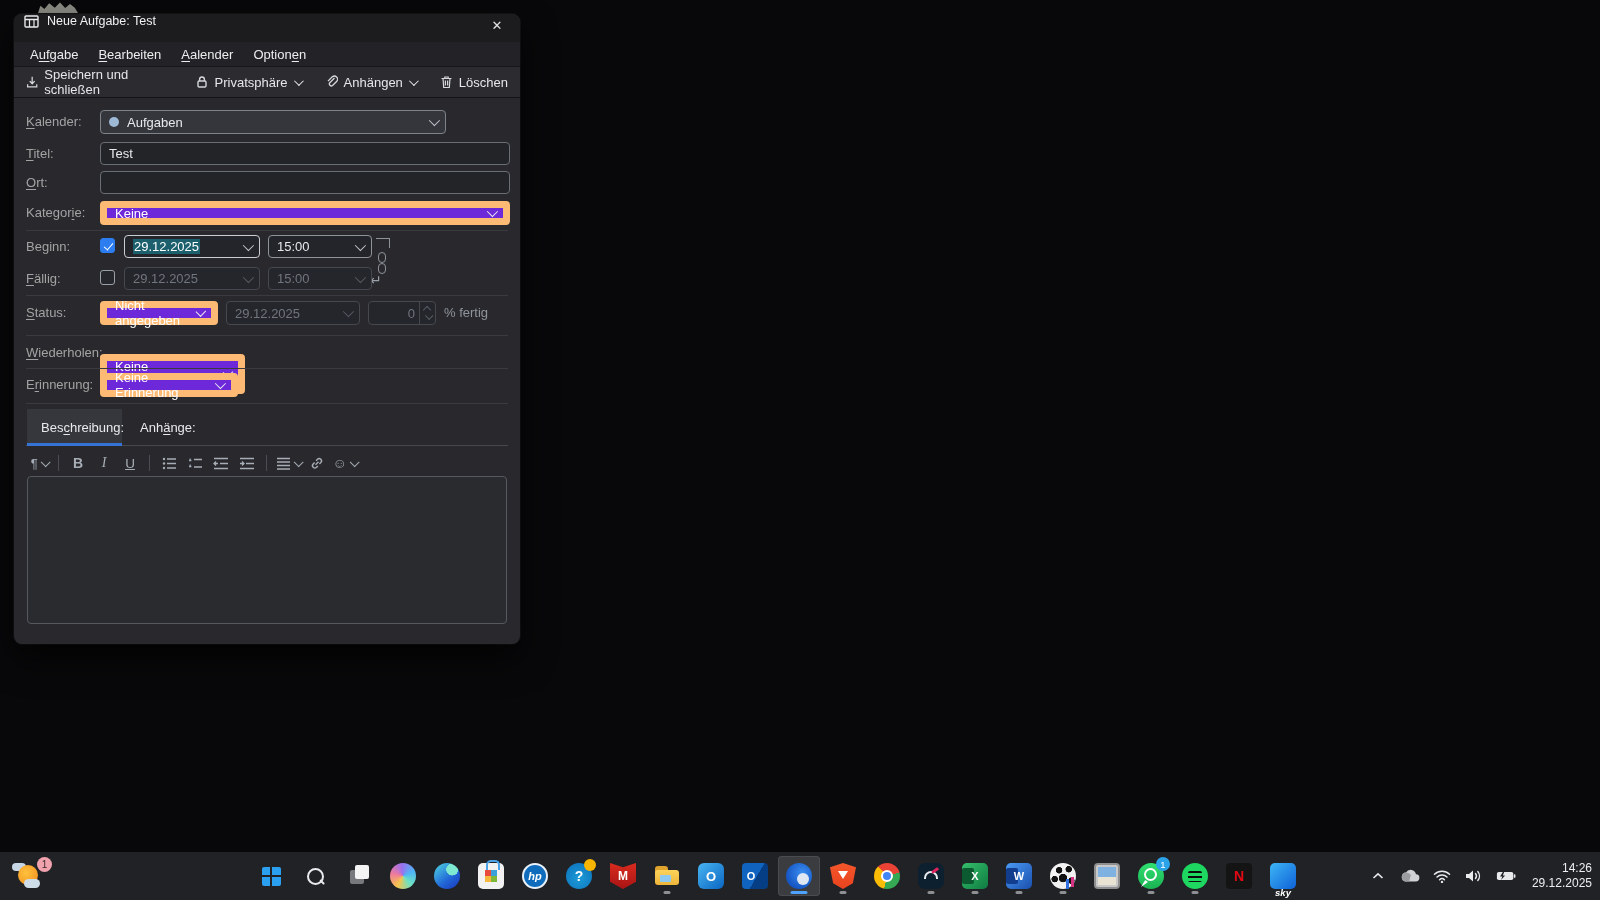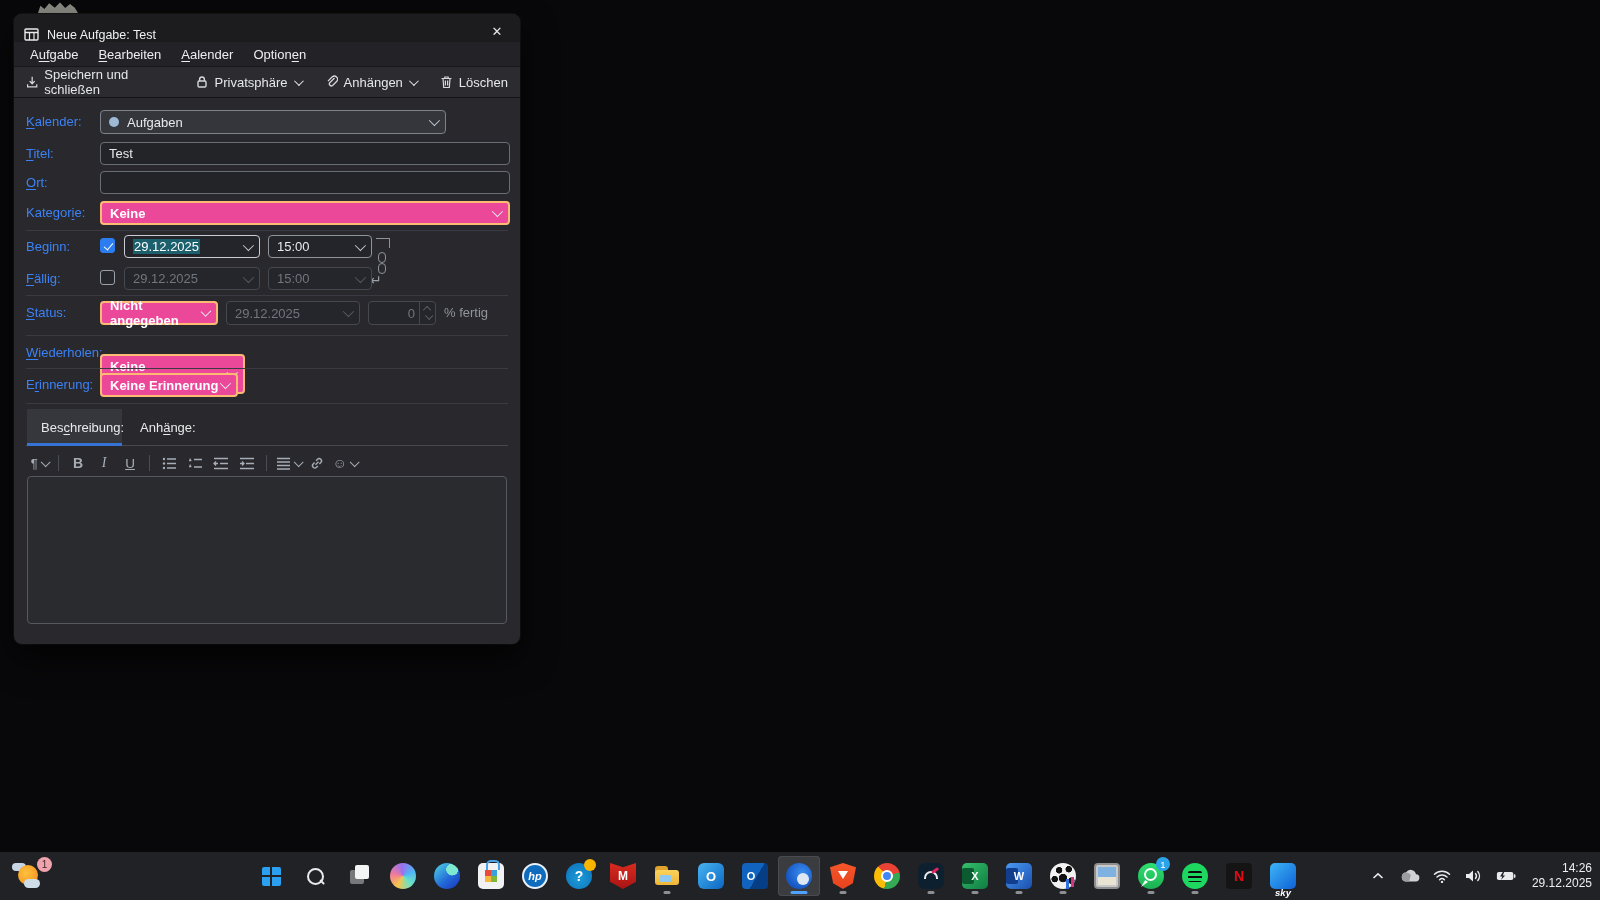--- a/index.html
+++ b/index.html
@@ -8,41 +8,41 @@
 
   
   .blob{position:absolute;left:38px;top:0;width:40px;height:13px;background:#8f8f88;
     clip-path:polygon(0 100%,6% 45%,16% 70%,28% 25%,42% 60%,55% 20%,68% 62%,80% 30%,92% 60%,100% 100%);}
 
   
   .win{position:absolute;left:14px;top:14px;width:506px;height:630px;background:#29292d;
     border-radius:8px;box-shadow:0 14px 34px rgba(0,0,0,.7),0 0 0 1px #151517;overflow:hidden;
     color:#e8e9eb;font-size:13px;}
   .titlebar{position:absolute;left:0;top:0;width:100%;height:28px;background:#1c1c1f;
-    display:flex;align-items:flex-end;padding:0 10px;box-sizing:border-box;}
+    display:flex;align-items:flex-start;padding:0 10px;box-sizing:border-box;}
   .titlebar .ttl{margin-left:8px;font-size:12.5px;color:#f0f1f2;}
   .closebtn{margin-left:auto;width:26px;height:22px;display:flex;align-items:center;justify-content:center;
     color:#dfe1e3;font-size:13px;cursor:default;}
   .menubar{position:absolute;left:0;top:28px;width:100%;height:25px;background:#232327;
     display:flex;align-items:center;padding:0 8px;box-sizing:border-box;gap:4px;border-bottom:1px solid #17171a;}
   .menuitem{padding:2px 8px;border-radius:3px;color:#ecedee;}
   .ukey{text-decoration:underline;text-underline-offset:2px;}
   .toolbar{position:absolute;left:0;top:53px;width:100%;height:31px;background:#2b2b30;
     display:flex;align-items:center;padding:0 12px;box-sizing:border-box;gap:24px;border-bottom:1px solid #131315;}
   .tbtn{display:flex;align-items:center;gap:6px;color:#e6e7e9;}
   .chv{width:7px;height:7px;border-right:1.5px solid currentColor;border-bottom:1.5px solid currentColor;
     transform:rotate(45deg) translateY(-2px);display:inline-block;}
   .chv.sm{width:6px;height:6px;}
 
   
-  .flabel{position:absolute;left:12px;color:#3b82f6;}
+  .flabel{position:absolute;left:12px;color:#a3a3a3;}
   .field{position:absolute;box-sizing:border-box;border-radius:4px;display:flex;align-items:center;
     padding:0 8px;height:23px;}
   .dd-dark{background:#34363c;border:1px solid #7d828b;}
-  .dd-gray{background:#ec4899;border:2px solid #fdba74;color:#ffffff;font-weight:bold;}
+  .dd-gray{background:#6d28d9;border:7px solid #fdba74;color:#ffffff;}
   .inp{background:#232428;border:1px solid #696d74;}
   .inp-date{background:#23252b;border:1px solid #8f949b;}
   .focusfield{border-color:#c9cdd3;}
   .dis{background:#25262b !important;border:1px solid #45484f !important;color:#70757e !important;}
   .dis .chv{color:#565b63;}
   .fchv{margin-left:auto;color:#c3c7cd;}
   .caldot{width:10px;height:10px;border-radius:50%;background:#9db9d6;margin-right:8px;flex:0 0 auto;}
   .sel{background:#1c5f6d;color:#fff;padding:0 1px;}
   .hr{position:absolute;left:12px;width:482px;height:1px;background:#3a3a40;}
   .cb{position:absolute;width:15px;height:15px;border-radius:3px;box-sizing:border-box;}

